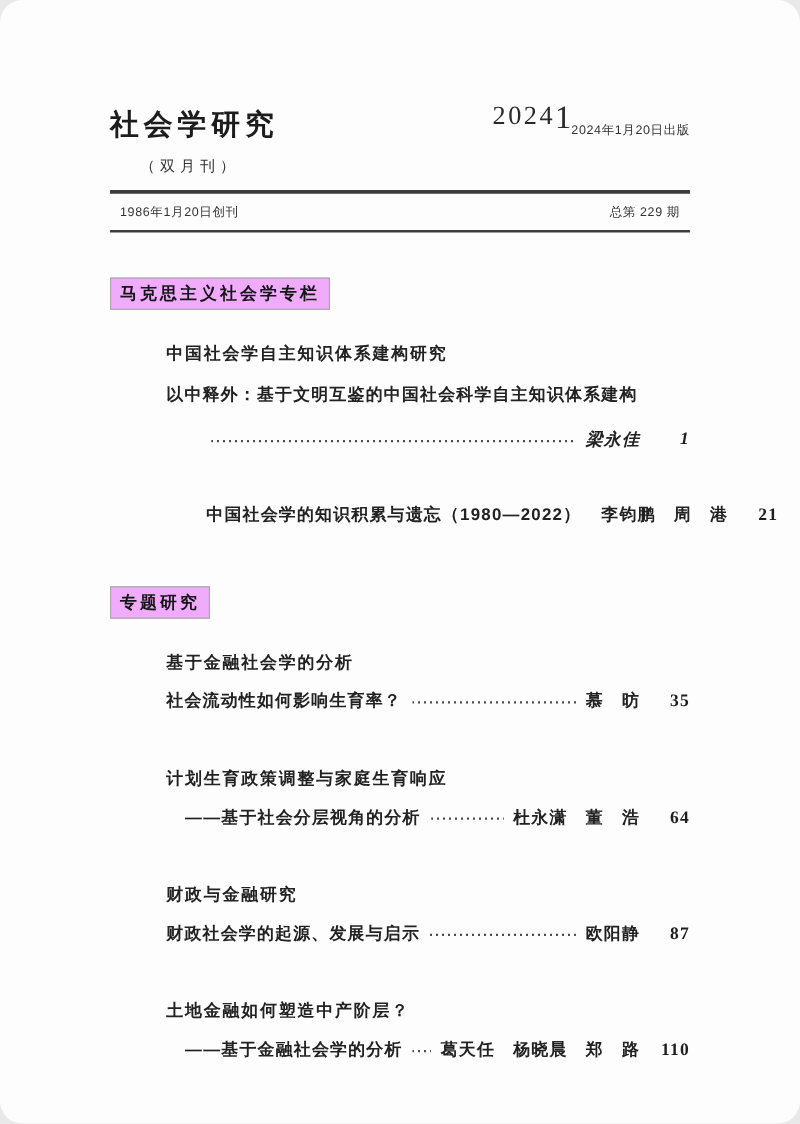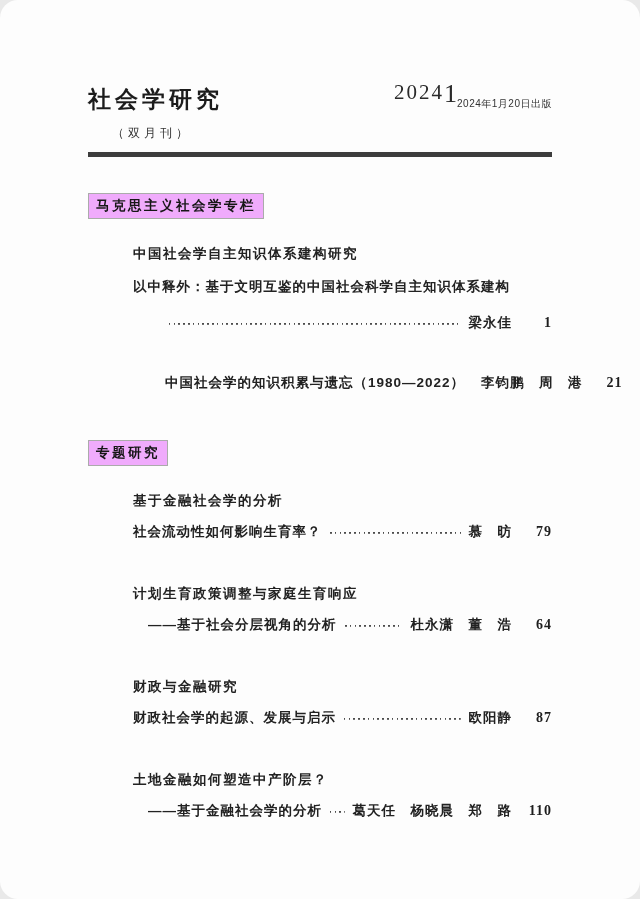--- a/index.html
+++ b/index.html
@@ -31,21 +31,21 @@
   .sec.second{margin-top:48px;}
   .sec-head{display:inline-block;border:1px solid #ababab;padding:3px 7px 3px 7px;font-size:13.5px;font-weight:700;letter-spacing:2.5px;color:#161616;background:#f0abfc;}
   .entries{margin-left:45px;}
   .kicker{font-size:13.5px;font-weight:700;letter-spacing:1.5px;color:#222;margin-top:26px;}
   .kicker.gap{margin-top:44px;}
   .tline{display:flex;align-items:baseline;font-size:13.5px;font-weight:700;letter-spacing:1px;color:#222;margin-top:13px;}
   .tline.standalone{margin-top:42px;margin-left:32px;}
   .tline .t{white-space:nowrap;}
   .tline.dash{margin-left:15px;}
   .title-solo{font-size:13.5px;font-weight:700;letter-spacing:1px;color:#222;margin-top:15px;white-space:nowrap;}
-  .leader-row{display:flex;align-items:center;margin-top:18px;margin-left:28px;font-size:13.5px;font-weight:700;letter-spacing:1px;color:#222;}
+  .leader-row{display:flex;align-items:center;margin-top:18px;margin-left:28px;font-size:13.5px;font-weight:700;letter-spacing:1px;color:#222;font-style:italic;}
   .leader{
     flex:1 1 auto;
     height:8px;
     margin:0 8px;
     align-self:center;
     background:repeating-linear-gradient(90deg,#4c4c4c 0 1.6px,transparent 1.6px 4.8px);
     background-size:100% 1.8px;
     background-position:center bottom 2px;
     background-repeat:no-repeat;
   }
@@ -63,20 +63,24 @@
       <div class="jsub">（双月刊）</div>
     </div>
     <div class="head-right">
       <div class="year">2024</div>
       <div class="issue">1</div>
       <div class="pubdate">2024年1月20日出版</div>
     </div>
   </header>
 
   <div class="rule rule-top"></div>
+  <div class="founding-row">
+    <span>1986年1月20日创刊</span>
+    <span>总第 229 期</span>
+  </div>
   <div class="rule"></div>
 
   <main>
 
     <section class="sec">
       <div class="sec-head">马克思主义社会学专栏</div>
       <div class="entries">
 
         <div>
           <div class="kicker">中国社会学自主知识体系建构研究</div>
@@ -103,21 +107,21 @@
     <section class="sec second">
       <div class="sec-head">专题研究</div>
       <div class="entries">
 
         <div>
           <div class="kicker">基于金融社会学的分析</div>
           <div class="tline">
             <span class="t">社会流动性如何影响生育率？</span>
             <span class="leader"></span>
             <span class="authors">慕　昉</span>
-            <span class="pageno">79</span>
+            <span class="pageno">35</span>
           </div>
         </div>
 
         <div>
           <div class="kicker gap">计划生育政策调整与家庭生育响应</div>
           <div class="tline dash">
             <span class="t">——基于社会分层视角的分析</span>
             <span class="leader"></span>
             <span class="authors">杜永潇　董　浩</span>
             <span class="pageno">64</span>

